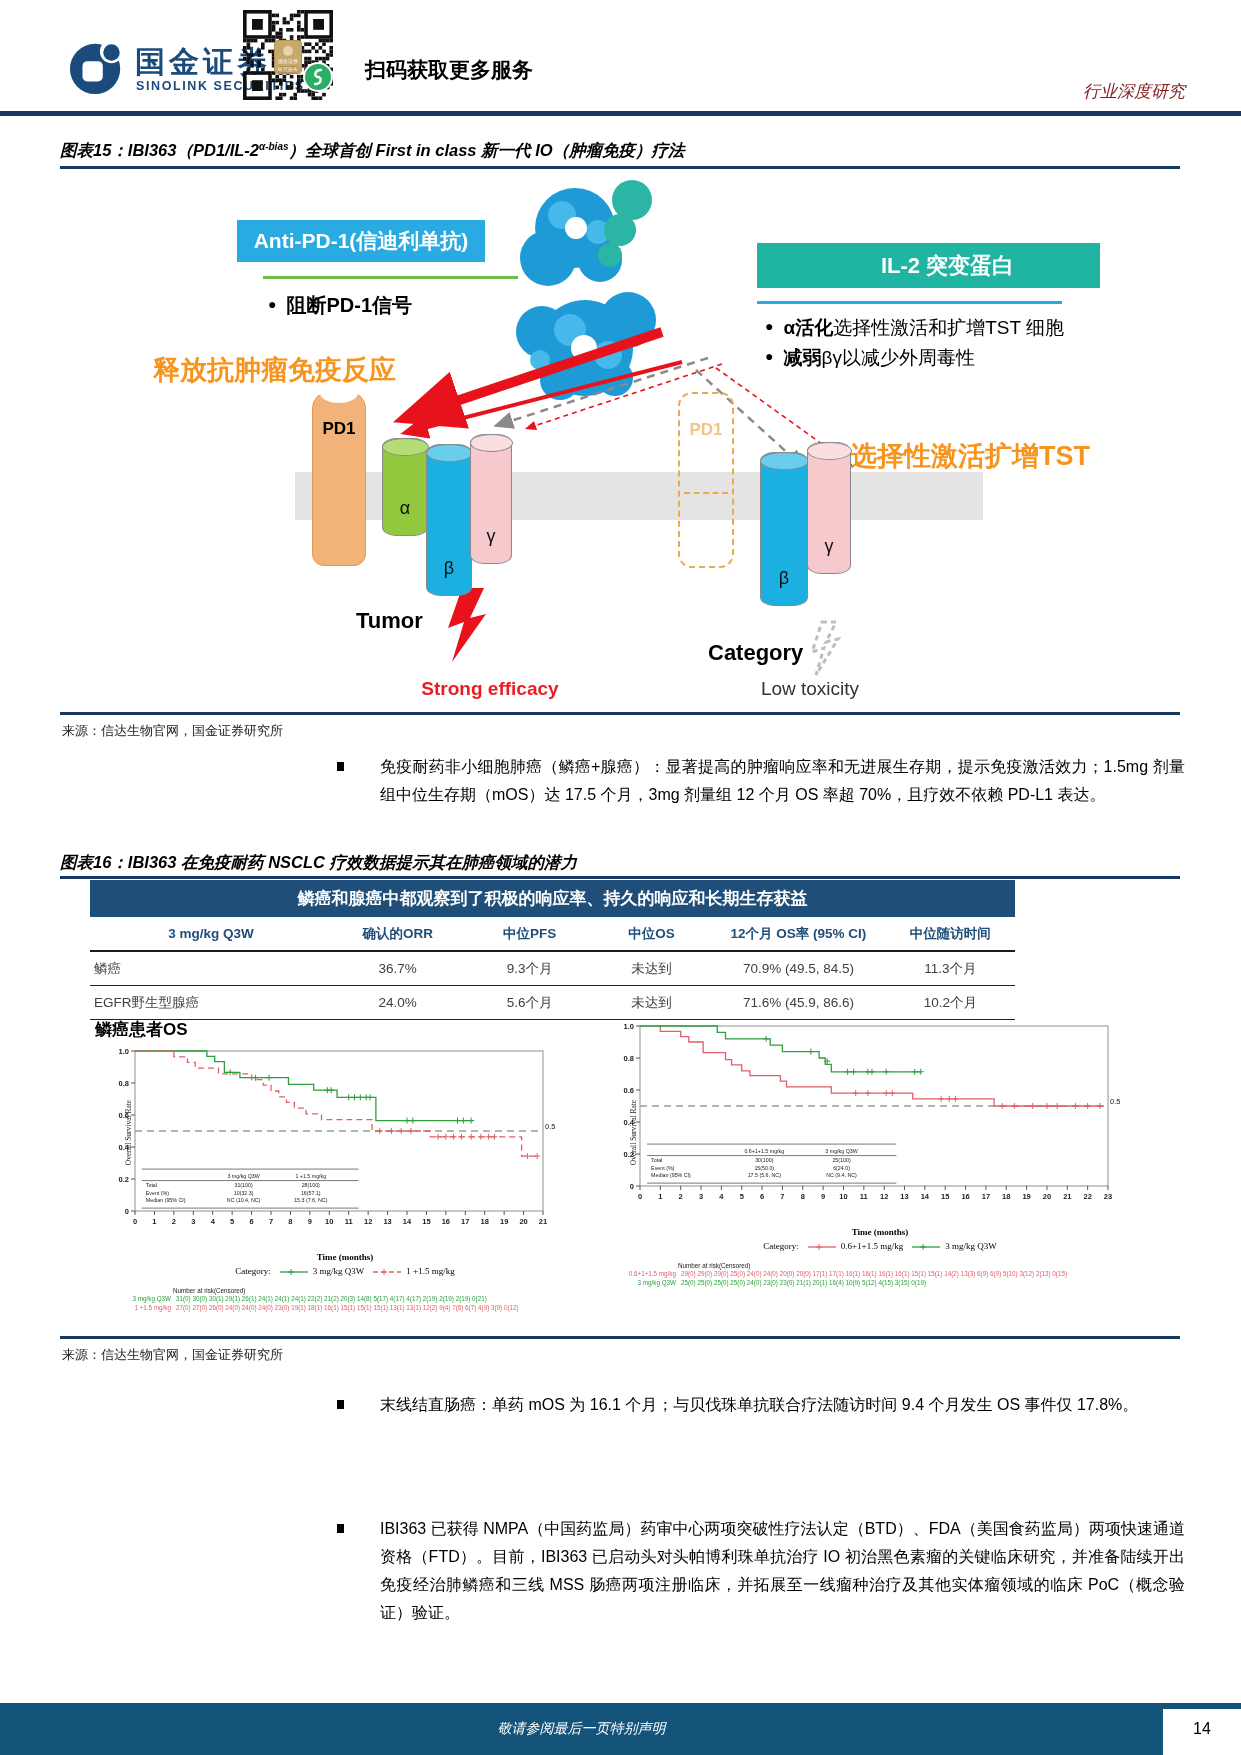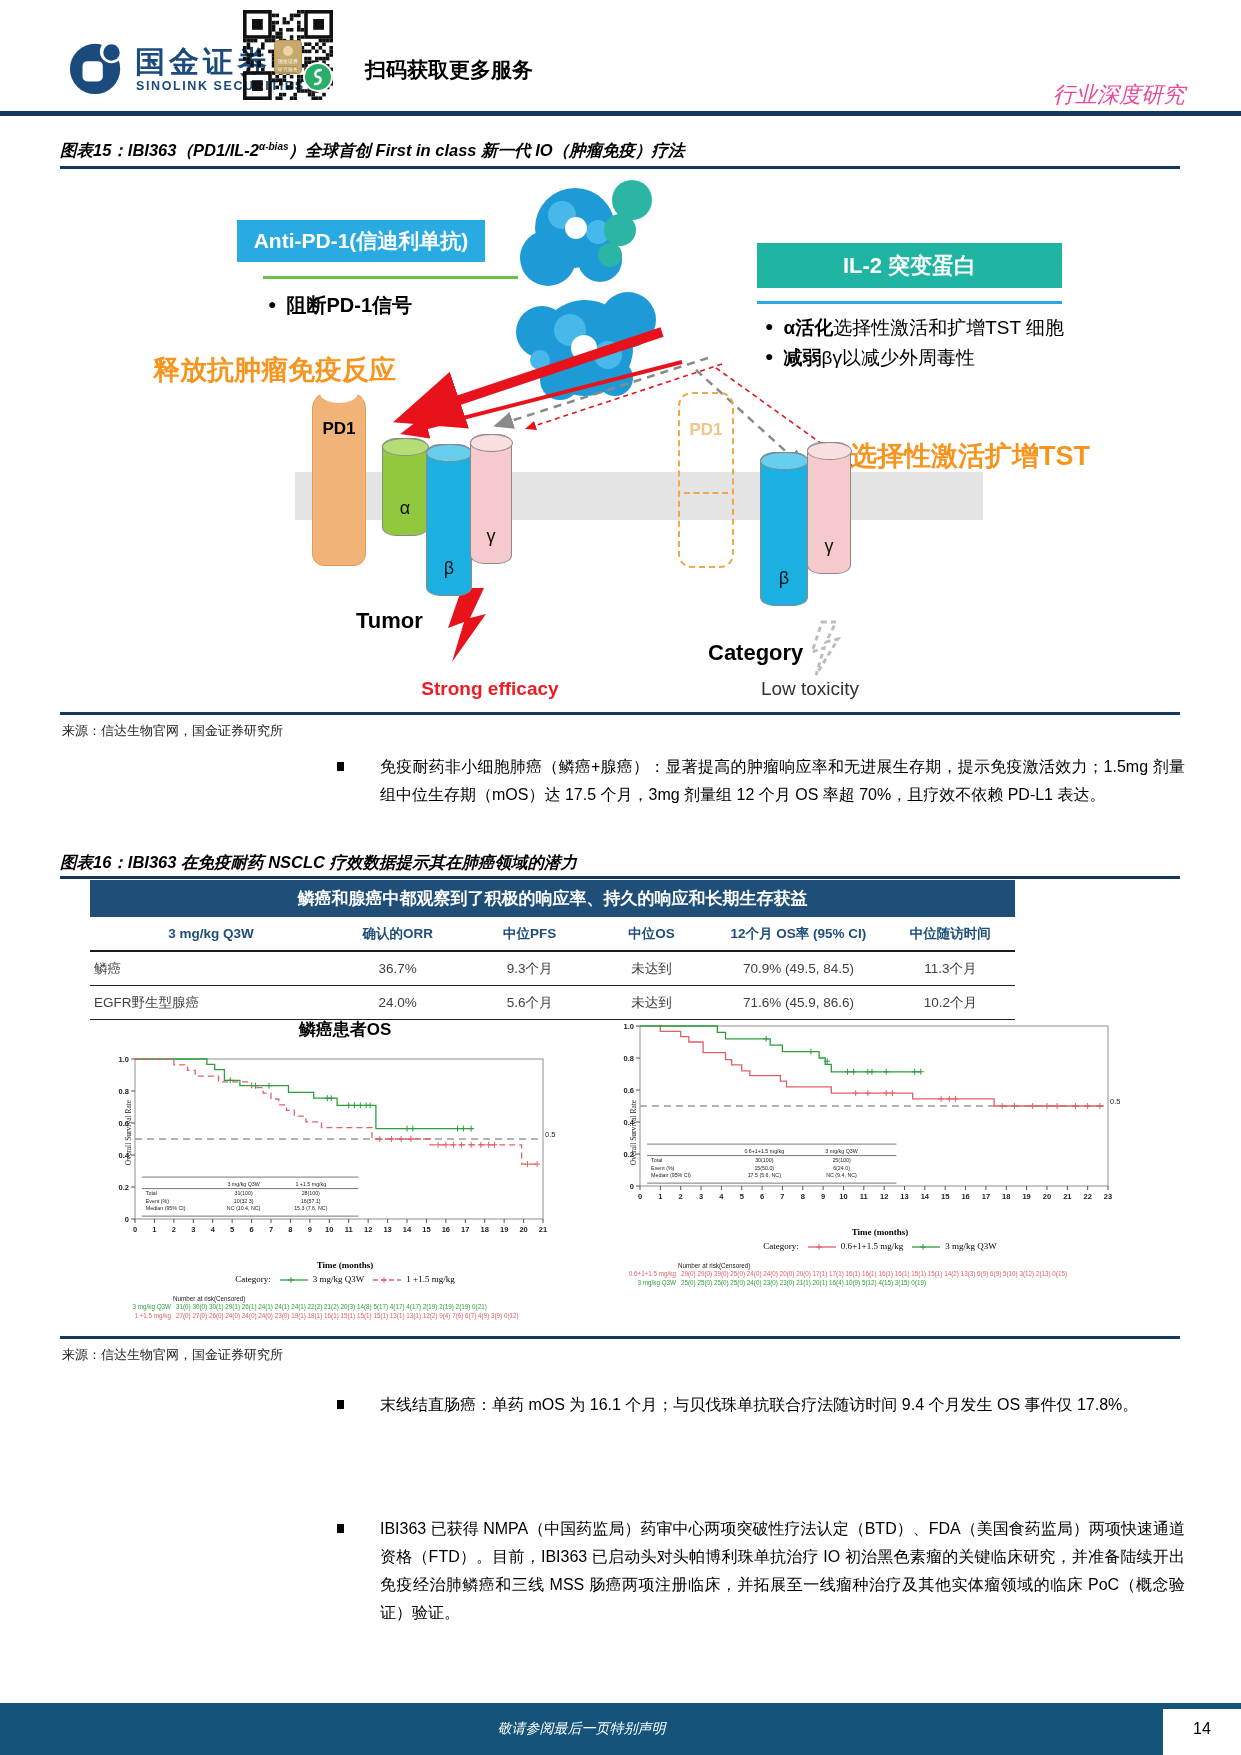--- a/index.html
+++ b/index.html
@@ -3,31 +3,31 @@
 <meta charset="utf-8">
 <style>
   html,body{margin:0;padding:0;background:#fff;}
   #page{position:relative;width:1241px;height:1755px;background:#fff;overflow:hidden;
         font-family:"Liberation Sans","DejaVu Sans",sans-serif;color:#111;}
   .abs{position:absolute;}
   
   #logo-cn{font-size:30px;font-weight:bold;color:#1b4a7c;letter-spacing:4px;}
   #logo-en{font-size:12.5px;font-weight:bold;color:#1b4a7c;letter-spacing:1.6px;}
   #scan-text{font-size:21px;font-weight:bold;color:#000;}
-  #report-type{font-size:22px;font-style:italic;color:#ec4899;font-family:"Liberation Serif","DejaVu Serif",serif;}
+  #report-type{font-size:17px;font-style:italic;color:#7f1d1d;font-family:"Liberation Serif","DejaVu Serif",serif;}
   .rule{background:#16375f;}
   
   .fig-title{font-size:16.5px;font-weight:bold;font-style:italic;color:#000;white-space:nowrap;}
   .fig-title sup{font-size:10px;}
   .source{font-size:13px;color:#222;font-family:"Liberation Serif","DejaVu Serif",serif;}
   
   #fig15{left:60px;top:170px;width:1120px;height:540px;}
   .hdr-box{color:#fff;font-weight:bold;text-align:center;}
   #anti-pd1-box{left:177px;top:50px;width:248px;height:42px;line-height:42px;font-size:21px;background:#29abe2;}
-  #il2-box{left:697px;top:73px;width:305px;height:45px;line-height:45px;font-size:22px;background:#1fb5a2;}
+  #il2-box{left:697px;top:73px;width:305px;height:45px;line-height:45px;font-size:22px;background:#1fb5a2;padding-left:38px;}
   #green-rule{left:203px;top:106px;width:255px;height:3px;background:#6cbe45;}
   #blue-rule{left:697px;top:131px;width:305px;height:3px;background:#29abe2;}
   .blk-bullet{font-size:20px;color:#000;}
   .blk-bullet .dot{font-size:14px;vertical-align:3px;margin-right:10px;}
   #left-bullet{left:208px;top:122px;font-weight:bold;}
   #right-bullets{left:705px;top:142px;width:345px;font-size:19px;line-height:29px;}
   #orange-left{left:93px;top:182px;font-size:27px;font-weight:bold;color:#f7941d;}
   #orange-right{left:790px;top:220px;font-size:27px;font-weight:bold;color:#f7941d;margin-top:48px;}
   #membrane{left:235px;top:302px;width:688px;height:48px;background:#e4e4e4;}
   .cyl{border:1.5px solid #8a8a8a;border-radius:14px/9px;}
@@ -63,21 +63,21 @@
   #t16{left:90px;top:880px;width:925px;}
   #t16-banner{background:#1f4e79;color:#fff;font-weight:bold;font-size:17px;text-align:center;height:37px;line-height:37px;}
   .t16-row{display:flex;align-items:center;}
   #t16-head{height:33px;border-bottom:2px solid #1a1a1a;color:#1f4e79;font-weight:bold;font-size:13.5px;}
   .t16-body-row{height:33px;font-size:13.5px;color:#404040;border-bottom:1.5px solid #222;}
   .t16-cell{text-align:center;}
   .t16-cell.first{text-align:left;padding-left:4px;}
   #t16-head .t16-cell.first{text-align:center;}
   
   .kmplot{position:absolute;}
-  .km-title{text-align:center;font-weight:bold;font-size:17px;color:#000;margin-bottom:10px;}
+  .km-title{font-weight:bold;font-size:17px;color:#000;margin-bottom:2px;}
   .km-xlabel{text-align:center;font-size:9px;font-weight:bold;color:#000;font-family:"Liberation Serif","DejaVu Serif",serif;}
   .km-legend{text-align:center;font-size:9px;color:#000;margin-top:4px;font-family:"Liberation Serif","DejaVu Serif",serif;}
   .km-legend svg{vertical-align:middle;margin:0 4px 0 8px;}
   .km-risk{margin-top:10px;font-size:6.3px;line-height:8.5px;white-space:nowrap;}
   .km-risk .cap{margin-left:78px;color:#222;}
   .risk-row{display:flex;}
   .risk-label{width:76px;text-align:right;padding-right:5px;flex:0 0 76px;}
   
   #footer-bar{left:0;top:1703px;width:1241px;height:52px;background:#14537a;}
   #footer-text{left:0;top:1703px;width:1163px;height:52px;line-height:52px;text-align:center;color:#fff;

